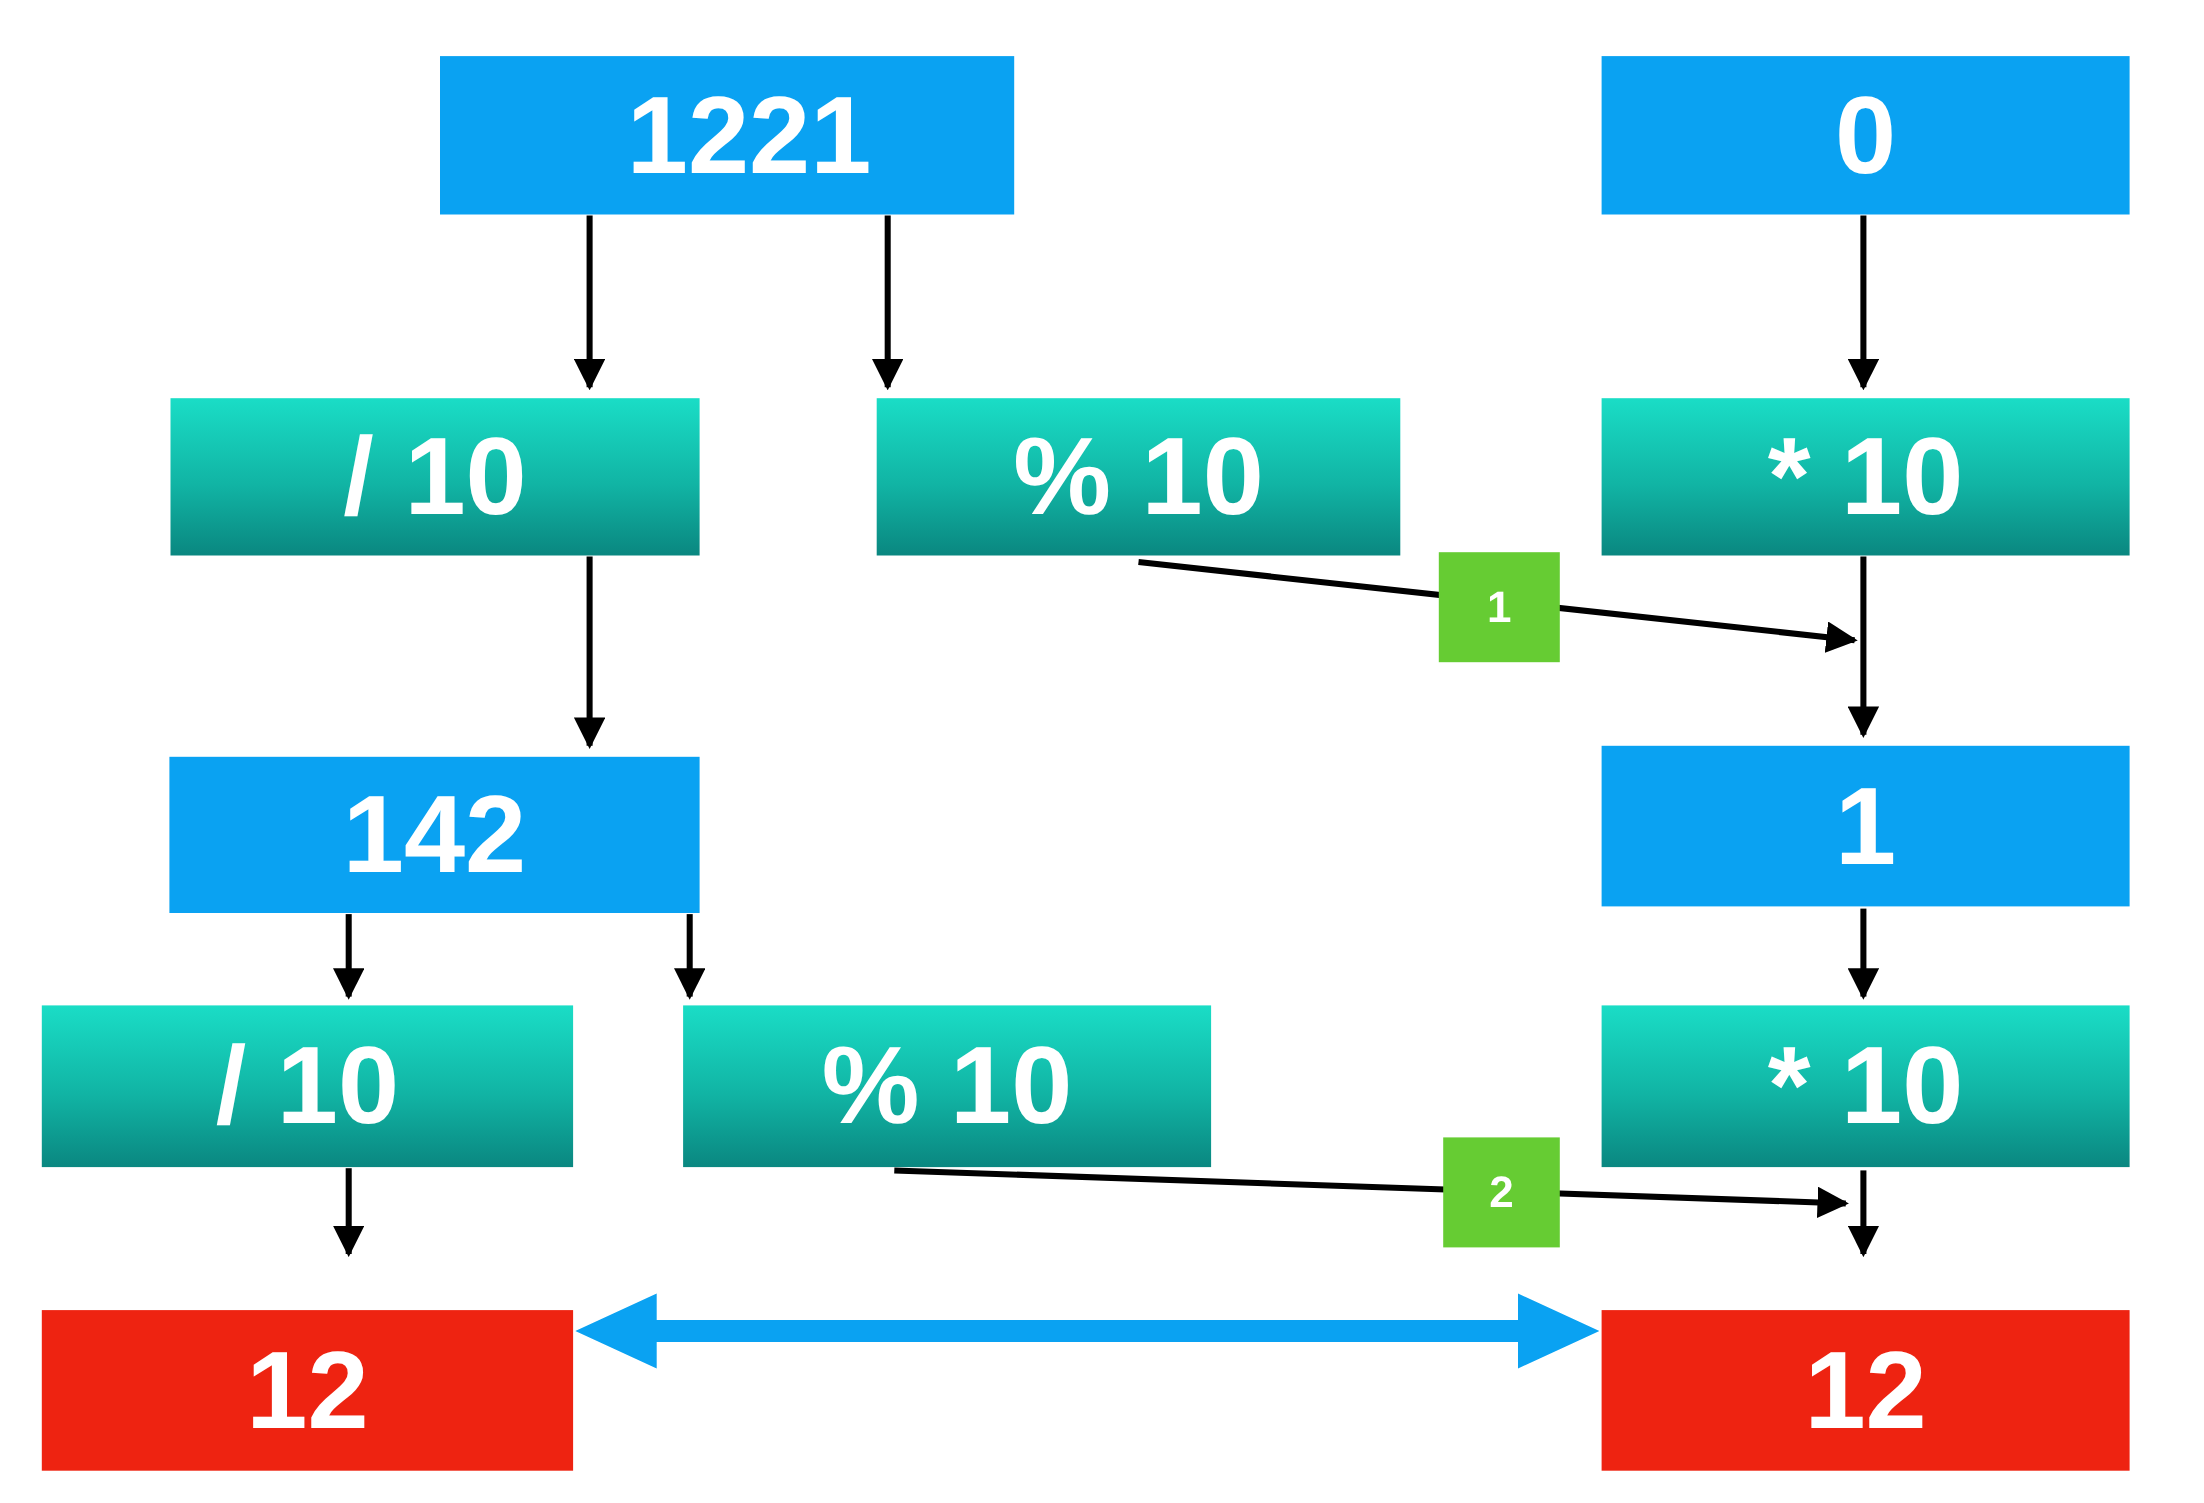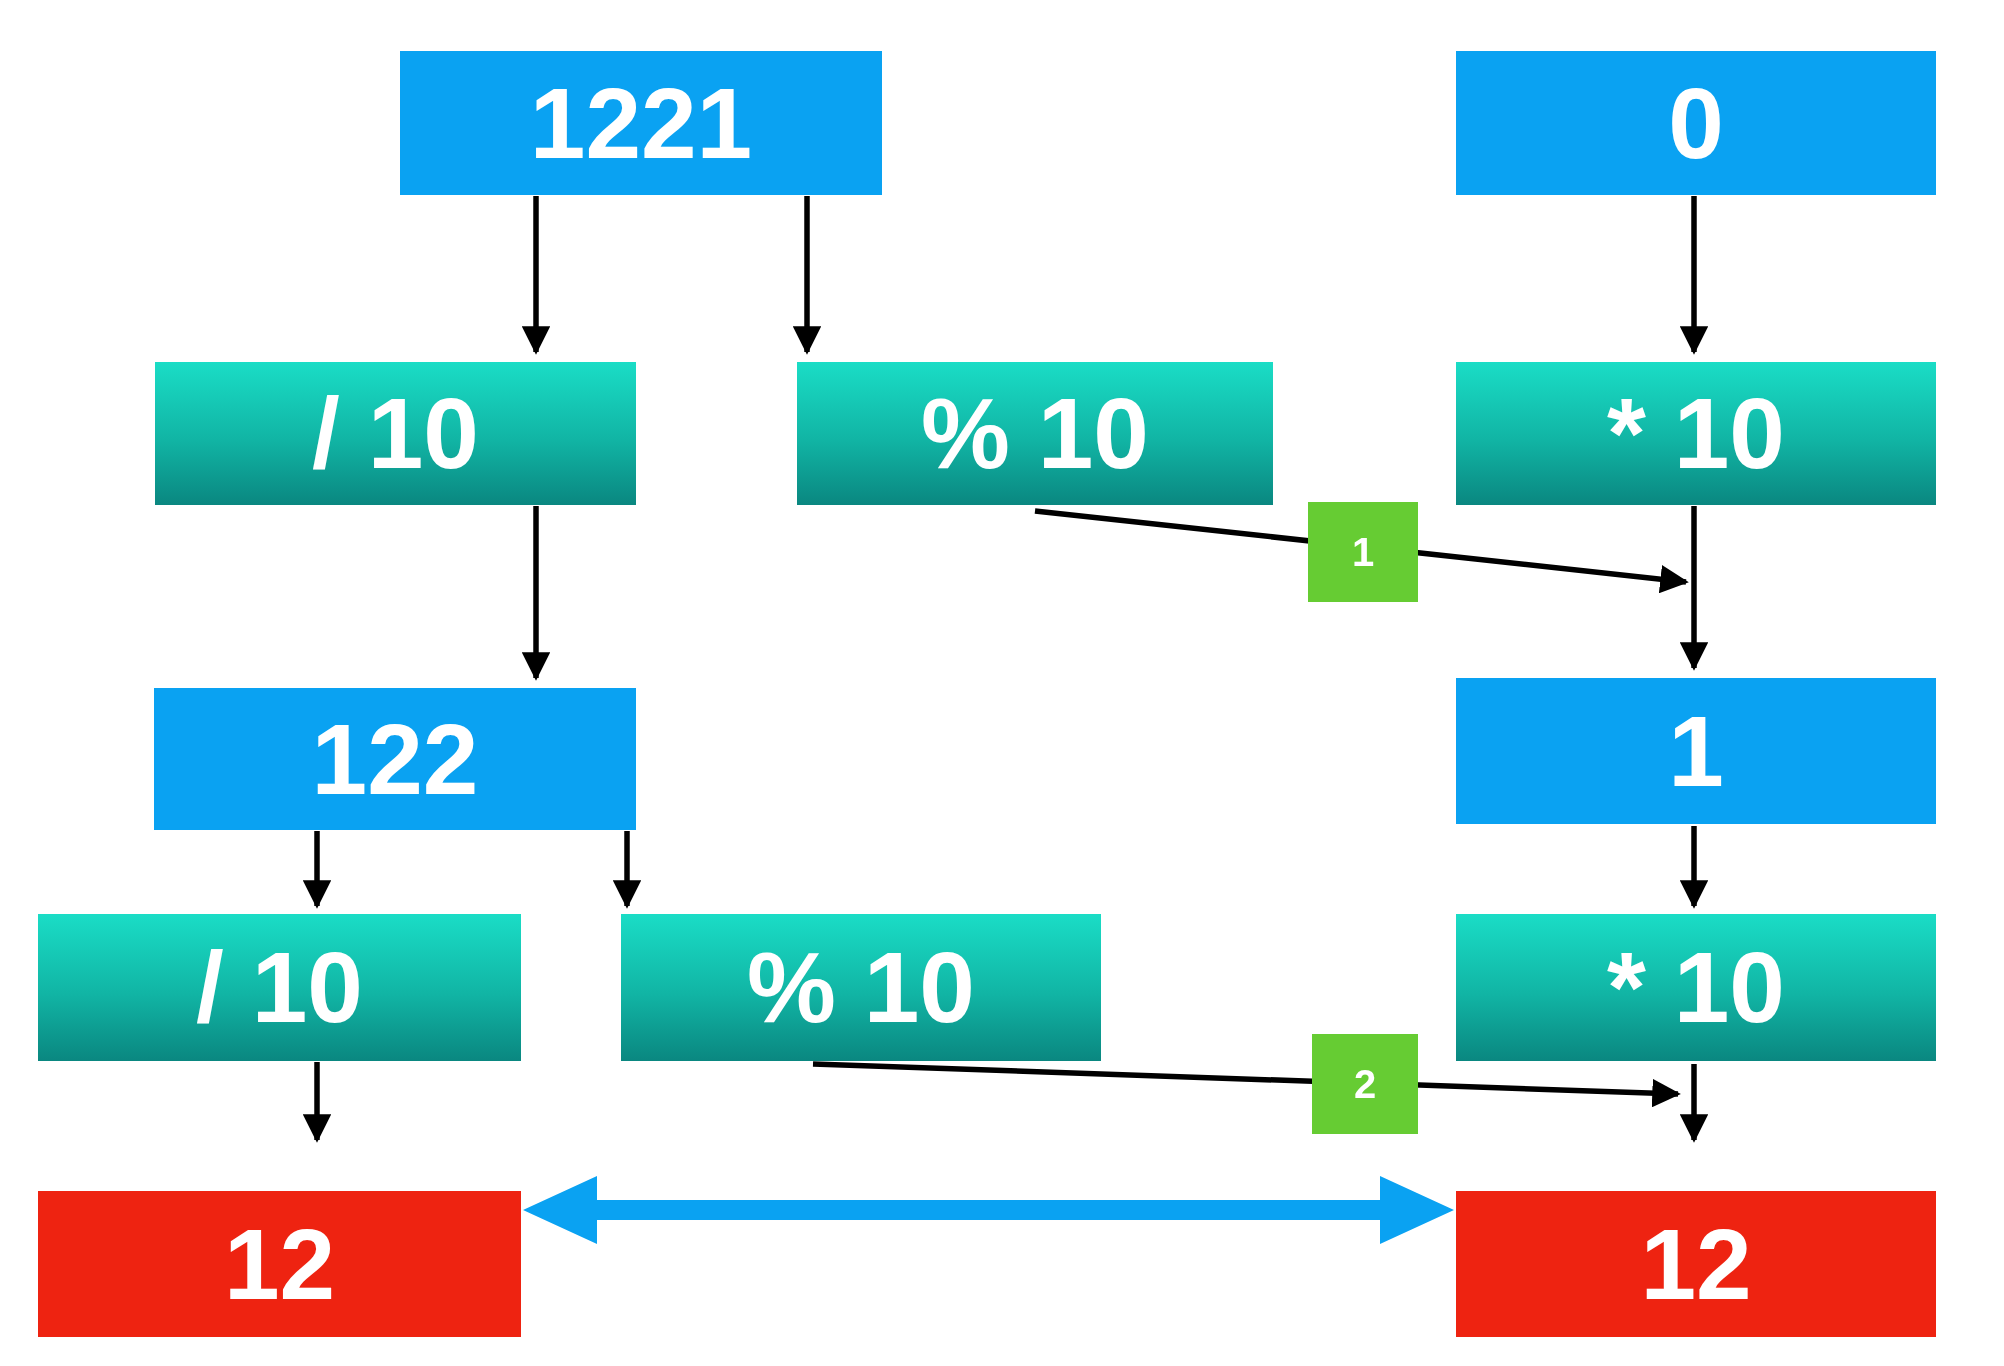--- a/index.html
+++ b/index.html
@@ -51,34 +51,34 @@
     <line x1="627" y1="831" x2="627" y2="906" stroke="#000" stroke-width="5.5" marker-end="url(#ah)"></line>
     <line x1="1694" y1="826" x2="1694" y2="906" stroke="#000" stroke-width="5.5" marker-end="url(#ah)"></line>
 
     <line x1="317" y1="1062" x2="317" y2="1140" stroke="#000" stroke-width="5.5" marker-end="url(#ah)"></line>
     <line x1="1694" y1="1064" x2="1694" y2="1140" stroke="#000" stroke-width="5.5" marker-end="url(#ah)"></line>
     <line x1="813" y1="1064" x2="1678" y2="1094" stroke="#000" stroke-width="5.5" marker-end="url(#ah)"></line>
 
     <polygon points="523,1210 597,1176 597,1200 1380,1200 1380,1176 1454,1210 1380,1244 1380,1220 597,1220 597,1244" fill="#0AA2F2"></polygon>
   </svg>
 
-  <div class="node value" style="left:400px; top:51px; width:482px; height:144px;">
+  <div class="node value" style="left:400px; top:51px; width:482px; height:144px;padding-left:40px;">
     <span>1221</span>
   </div>
 
   <div class="node op" style="left:155px; top:362px; width:481px; height:143px;">
     <span>/ 10</span>
   </div>
 
   <div class="node op" style="left:797px; top:362px; width:476px; height:143px;">
     <span>% 10</span>
   </div>
 
   <div class="node value" style="left:154px; top:688px; width:482px; height:142px;">
-    <span>122</span>
+    <span>142</span>
   </div>
 
   <div class="node op" style="left:38px; top:914px; width:483px; height:147px;">
     <span>/ 10</span>
   </div>
 
   <div class="node op" style="left:621px; top:914px; width:480px; height:147px;">
     <span>% 10</span>
   </div>
 

